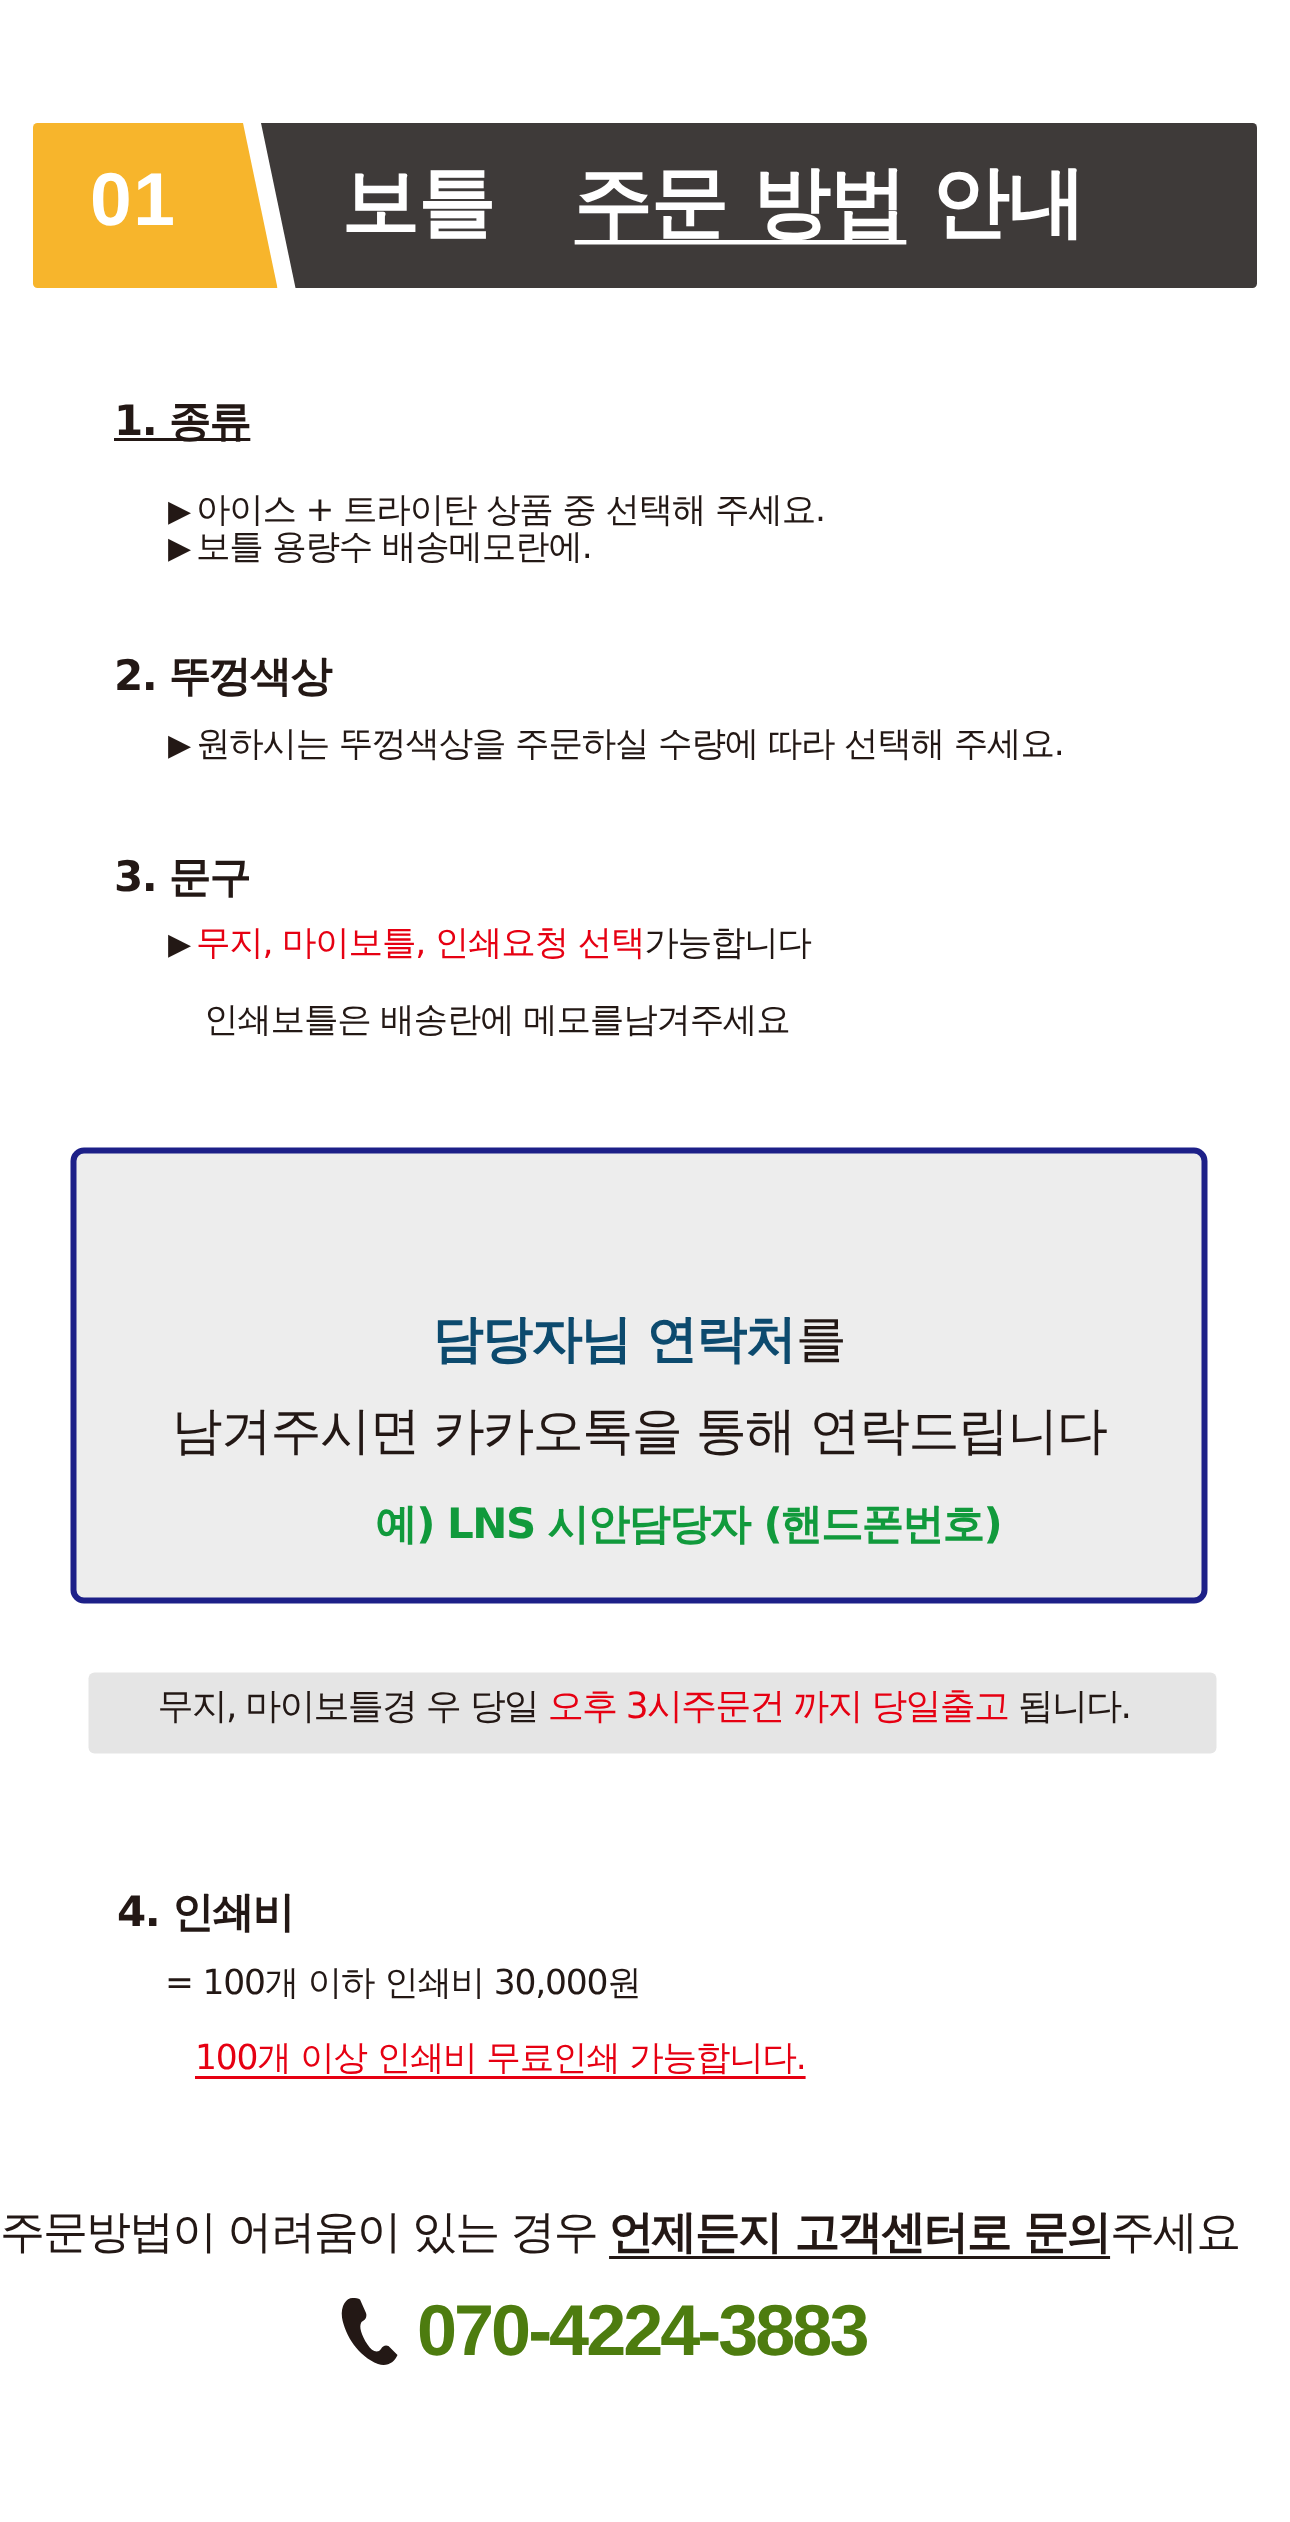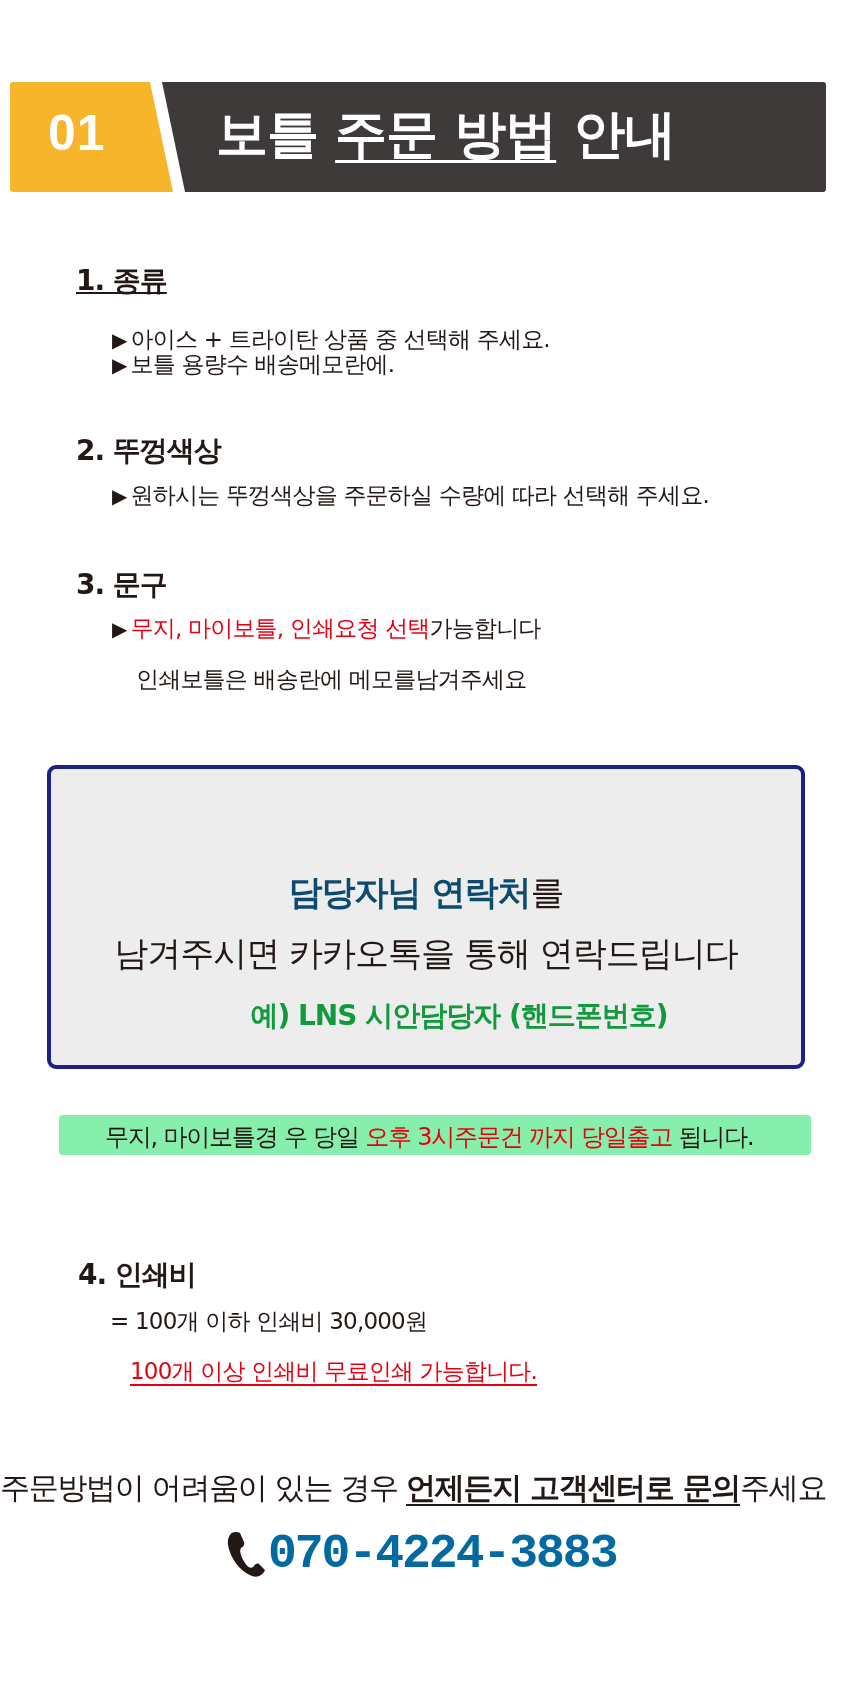--- a/index.html
+++ b/index.html
@@ -1,54 +1,54 @@
 <!DOCTYPE html>
 <html><head>
 <meta charset="utf-8">
 <style>
   html, body { margin:0; padding:0; background:#ffffff; }
   body { width:860px; height:1681px; position:relative; overflow:hidden;
          font-family:"DejaVu Sans", "Liberation Sans", sans-serif; color:#231815; }
   .abs { position:absolute; }
 
   
-  .banner { left:10px; top:82px; width:704px; height:110px; }
+  .banner { left:22px; top:82px; width:704px; height:110px; }
   .banner-yellow { position:absolute; left:0; top:0; width:170px; height:110px;
      background:#f7b52c; border-radius:3px 0 0 3px;
      clip-path: polygon(0 0, 140px 0, 163px 110px, 0 110px); }
   .banner-dark { position:absolute; left:0; top:0; width:816px; height:110px;
      background:#3e3a39; border-radius:0 3px 3px 0;
      clip-path: polygon(152px 0, 816px 0, 816px 110px, 175px 110px); }
   .banner-num { position:absolute; left:38px; top:22px; font-size:50px; font-weight:bold;
      color:#ffffff; letter-spacing:1px; font-family:"Liberation Sans", sans-serif; }
   .banner-title { position:absolute; left:206px; top:18px; font-size:52px; font-weight:bold;
      color:#ffffff; white-space:nowrap; letter-spacing:-1px; }
-  .banner-title .u { text-decoration:underline; text-decoration-thickness:3px; text-underline-offset:8px; }
+  .banner-title .u { text-decoration:underline; text-decoration-thickness:3px; text-underline-offset:8px;margin-left:36px; }
 
   
   .sec-title { font-size:28px; font-weight:bold; color:#231815; letter-spacing:-1px; white-space:nowrap; }
   .line { font-size:23px; color:#231815; white-space:nowrap; letter-spacing:-0.8px; }
   .tri { display:inline-block; font-size:20px; margin-right:4px; }
   .red { color:#e60012; }
   .blue { color:#0c4a6e; font-weight:bold; }
   .green { color:#119a3c; font-weight:bold; }
 
   
   .notice { left:47px; top:765px; width:750px; height:296px; background:#ededed;
      border:4px solid #1d2088; border-radius:9px; }
   .notice-line { position:absolute; left:0; width:100%; text-align:center; white-space:nowrap; letter-spacing:-1px; }
 
   
-  .pink { left:59px; top:1115px; width:752px; height:40px; background:#86efac; border-radius:4px; }
+  .pink { left:59px; top:1115px; width:752px; height:54px; background:#e5e5e5; border-radius:4px; }
   .pink-text { position:absolute; left:46px; top:6px; font-size:24px; white-space:nowrap; letter-spacing:-1.2px; color:#231815; }
 
   .contact { left:0; top:1468px; width:723px; text-align:center; font-size:30px; white-space:nowrap; letter-spacing:-1.3px; color:#231815; }
   .contact b { text-decoration:underline; text-decoration-thickness:2px; text-underline-offset:6px; }
   .phone { left:226px; top:1522px; height:64px; display:flex; align-items:center; }
-  .phone-num { font-size:48px; font-weight:bold; color:#0369a1; letter-spacing:-2px; font-family:Liberation Mono, monospace; margin-left:0; }
+  .phone-num { font-size:48px; font-weight:bold; color:#4d7c0f; letter-spacing:-2px; font-family:Liberation Sans, sans-serif; margin-left:10px; }
 </style>
 </head>
 <body>
 
 <div class="abs banner">
   <div class="banner-dark"></div>
   <div class="banner-yellow"></div>
   <div class="banner-num">01</div>
   <div class="banner-title"><span>보틀 </span><span class="u">주문 방법</span><span> 안내</span></div>
 </div>

